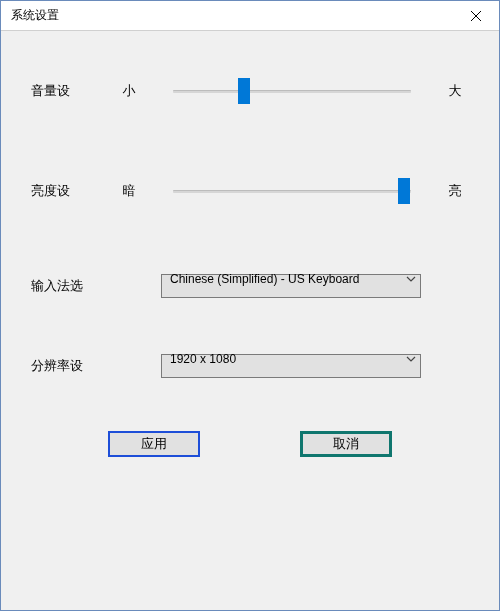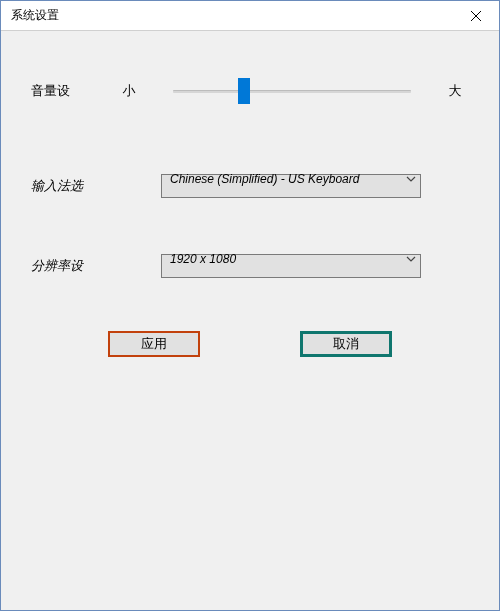--- a/index.html
+++ b/index.html
@@ -82,21 +82,20 @@
     background: #0078d7;
     top: 1px;
     transform: translateX(-50%);
     cursor: pointer;
   }
   .select-row {
     display: flex;
     align-items: center;
     height: 30px;
     margin-bottom: 50px;
-    font-style: italic;
   }
   .select-label {
     width: 130px;
     font-size: 13px;
     white-space: nowrap;
   }
   .select-box {
     flex: 0 0 260px;
     height: 24px;
     border: 1px solid #7a7a7a;
@@ -120,21 +119,21 @@
     height: 26px;
     border: 3px solid #0f766e;
     background: #e1e1e1;
     display: flex;
     align-items: center;
     justify-content: center;
     font-size: 13px;
     cursor: pointer;
   }
   .btn.primary {
-    border: 2px solid #c2410c;
+    border: 2px solid #1d4ed8;
   }
 </style>
 </head>
 <body>
 
 <div class="window">
 
   <div class="titlebar">
     <span class="title">系统设置</span>
     <div class="close-btn">
@@ -150,20 +149,29 @@
     <div class="row">
       <div class="row-label">音量设</div>
       <div class="min-label">小</div>
       <div class="slider-wrap">
         <div class="slider-track"></div>
         <div class="slider-thumb" style="left:30%"></div>
       </div>
       <div class="max-label">大</div>
     </div>
 
+    <div class="row">
+      <div class="row-label">亮度设</div>
+      <div class="min-label">暗</div>
+      <div class="slider-wrap">
+        <div class="slider-track"></div>
+        <div class="slider-thumb" style="left:97%"></div>
+      </div>
+      <div class="max-label">亮</div>
+    </div>
 
 
     <div class="select-row">
       <div class="select-label">输入法选</div>
       <div class="select-box">
         <span>Chinese (Simplified) - US Keyboard</span>
         <span class="chev">
           <svg viewBox="0 0 10 6">
               <polyline points="1,1 5,5 9,1" fill="none" stroke="#444" stroke-width="1.2"></polyline>
             </svg>

